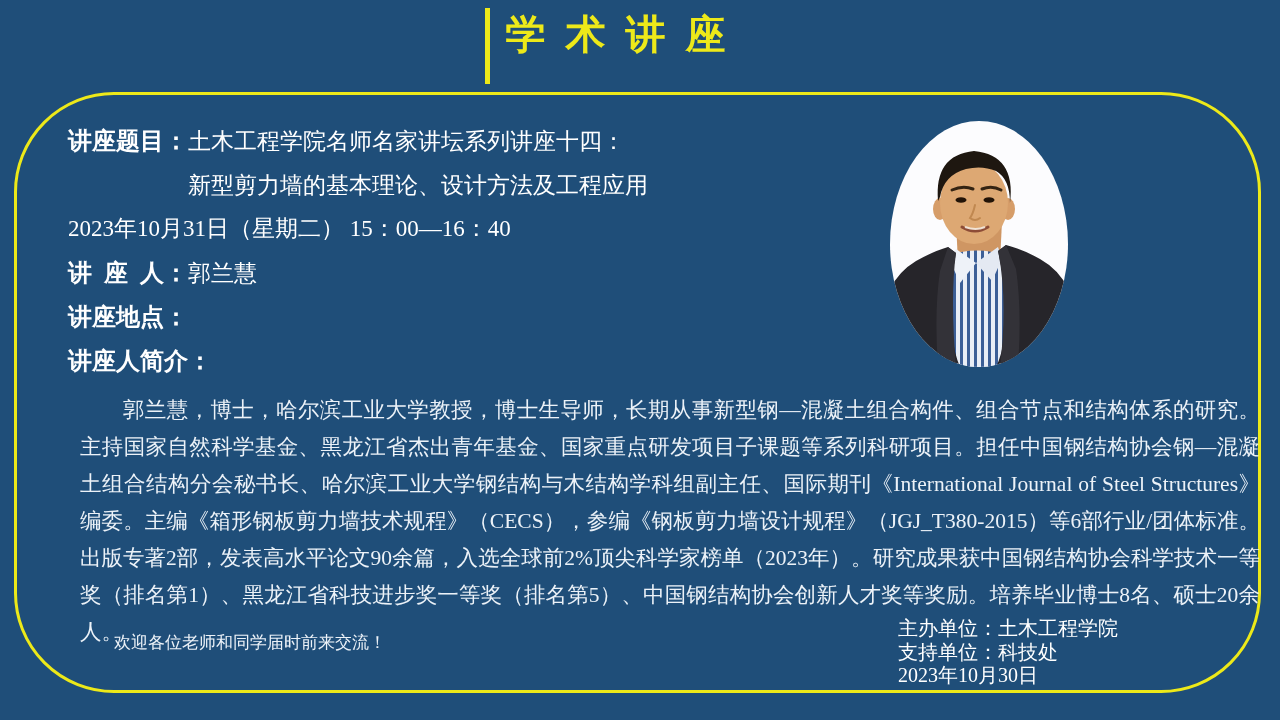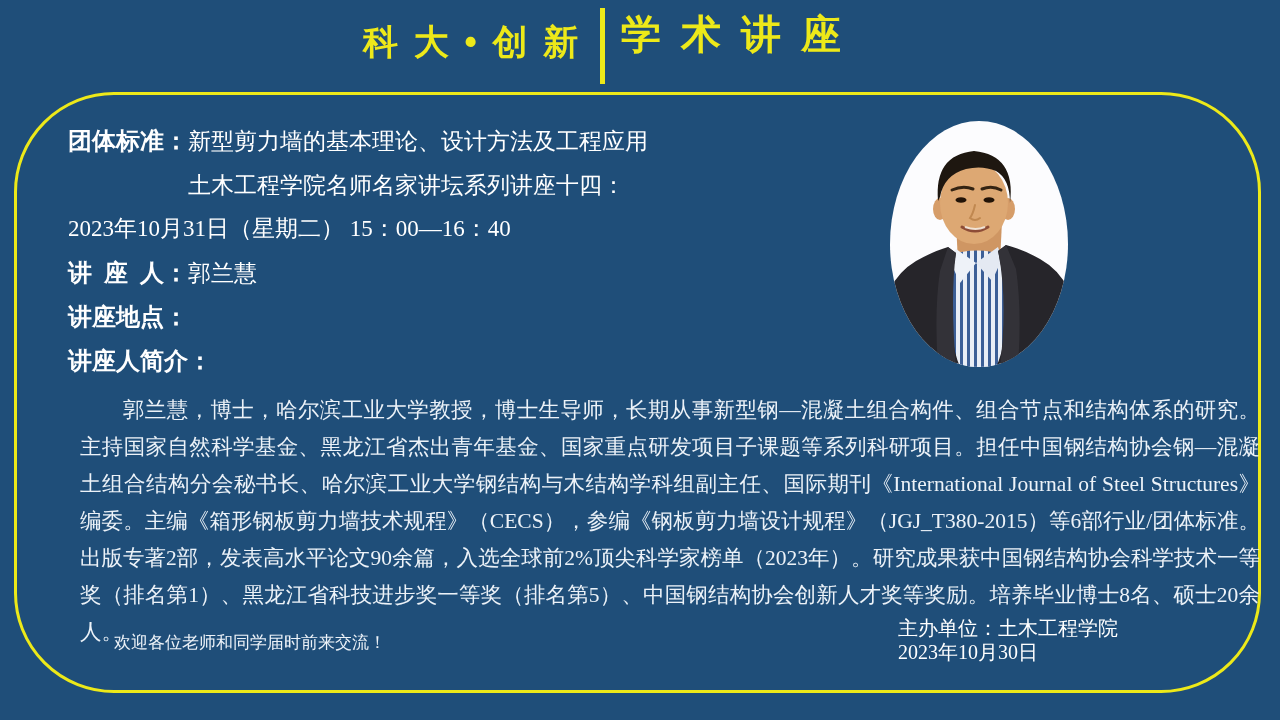--- a/index.html
+++ b/index.html
@@ -66,21 +66,20 @@
   
   .photo{position:absolute;left:890px;top:121px;width:178px;height:246px}
   .photo svg{display:block;width:100%;height:100%}
 </style>
 </head>
 <body>
 
 <div class="slide">
 
   <div class="header">
-    <span class="brand">科大•创新</span>
     <span class="hdr-divider"></span>
     <span class="title">学术讲座</span>
   </div>
 
   <div class="frame"></div>
 
   <div class="photo">
     <svg viewBox="0 0 178 246">
       <defs>
         <clipPath id="oval">
@@ -123,24 +122,24 @@
         <path d="M58 126 L66 132 Q60 176 66 246 L48 246 Q44 190 50 150 Z" fill="#333238"></path>
 
         <path d="M188 246 L186 198 Q182 156 150 138 Q132 128 116 124 L108 130 Q118 172 114 216 Q112 234 106 246 Z" fill="#26252a"></path>
         <path d="M116 124 L108 130 Q118 178 110 246 L128 246 Q132 188 126 148 Z" fill="#333238"></path>
       </g>
     </svg>
   </div>
 
   <div class="info">
     <div class="row">
-      <span class="label"><span class="label-text">团体标准</span><span>：</span></span>
+      <span class="label"><span class="label-text">讲座题目</span><span>：</span></span>
       <span class="value">
+        <span class="vline">土木工程学院名师名家讲坛系列讲座十四：</span>
         <span class="vline">新型剪力墙的基本理论、设计方法及工程应用</span>
-        <span class="vline">土木工程学院名师名家讲坛系列讲座十四：</span>
       </span>
     </div>
     <div class="row">
       <span class="value">
           <span class="vline">2023年10月31日（星期二）  15：00—16：40</span>
         </span>
     </div>
     <div class="row">
       <span class="label"><span class="label-text">讲 座 人</span><span>：</span></span>
       <span class="value">
@@ -153,16 +152,17 @@
     <div class="row">
       <span class="label"><span class="label-text">讲座人简介</span><span>：</span></span>
     </div>
   </div>
 
   <p class="bio">郭兰慧，博士，哈尔滨工业大学教授，博士生导师，长期从事新型钢—混凝土组合构件、组合节点和结构体系的研究。主持国家自然科学基金、黑龙江省杰出青年基金、国家重点研发项目子课题等系列科研项目。担任中国钢结构协会钢—混凝土组合结构分会秘书长、哈尔滨工业大学钢结构与木结构学科组副主任、国际期刊《International Journal of Steel Structures》编委。主编《箱形钢板剪力墙技术规程》（CECS），参编《钢板剪力墙设计规程》（JGJ_T380-2015）等6部行业/团体标准。出版专著2部，发表高水平论文90余篇，入选全球前2%顶尖科学家榜单（2023年）。研究成果获中国钢结构协会科学技术一等奖（排名第1）、黑龙江省科技进步奖一等奖（排名第5）、中国钢结构协会创新人才奖等奖励。培养毕业博士8名、硕士20余人。</p>
   <p class="closing">欢迎各位老师和同学届时前来交流！</p>
 
   <div class="footer">
     <div>主办单位：土木工程学院</div>
+    <div>支持单位：科技处</div>
     <div>2023年10月30日</div>
   </div>
 
 </div>
 
 </body></html>

